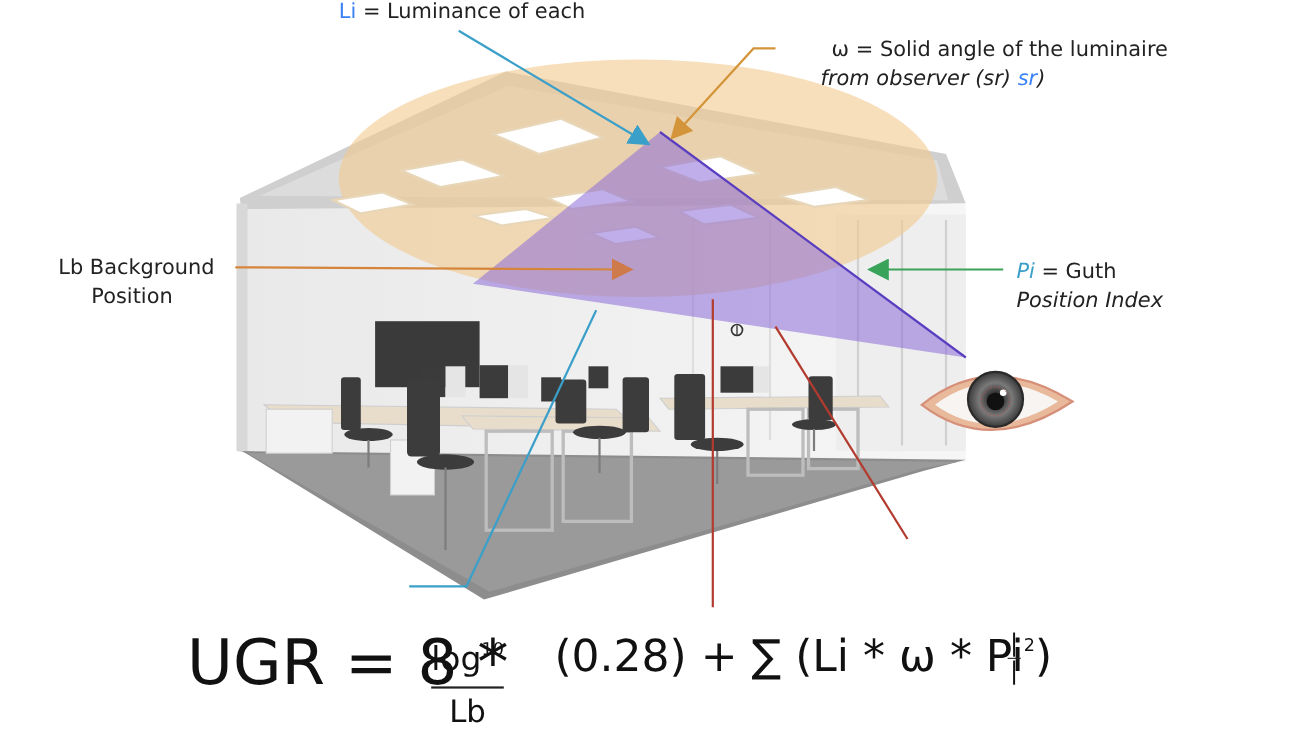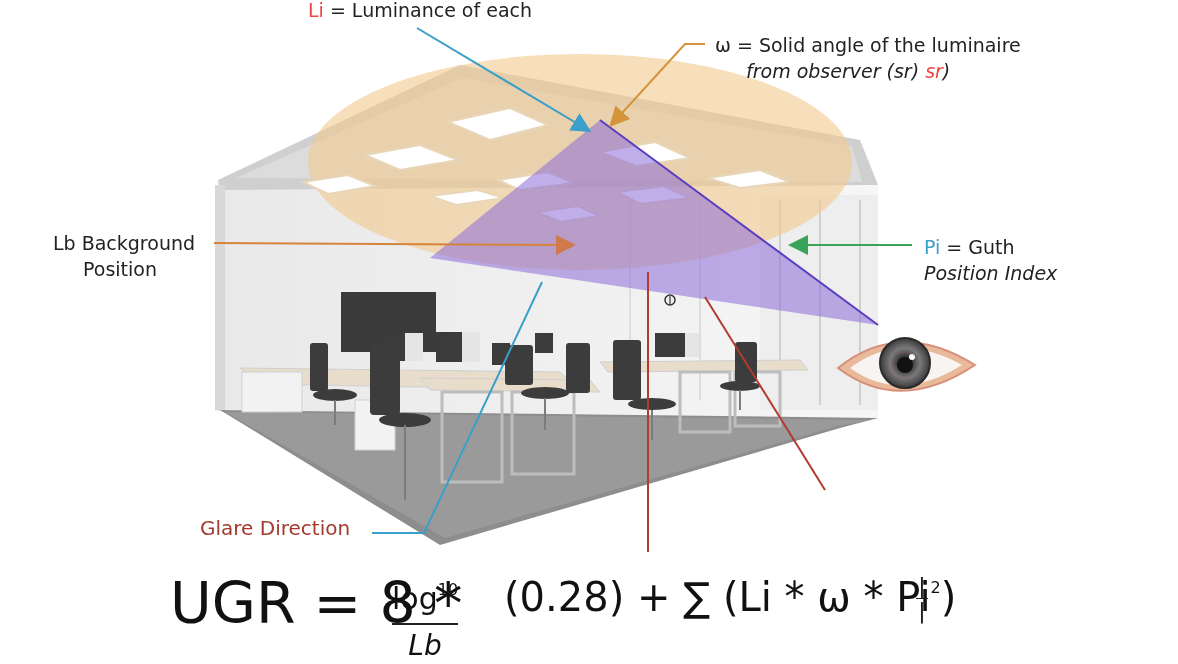--- a/index.html
+++ b/index.html
@@ -8,34 +8,34 @@
       background: #ffffff;
       font-family: "DejaVu Sans", sans-serif;
       position: relative;
     }
     .stage { position: absolute; left: 0; top: 0; width: 1178px; height: 664px; }
     svg.scene { position: absolute; left: 0; top: 0; }
     .label {
       position: absolute; color: #222; font-size: 19px; line-height: 24px;
       font-family: "DejaVu Sans", sans-serif; white-space: nowrap;
     }
-    .label .var { color: #3a9fc9; }
-    .label .var-plain { color: #ef4444; }
+    .label .var { color: #3a9fc9; font-style: italic; }
+    .label .var-plain { color: #3b82f6; }
     .label sup { font-size: 11px; }
     .glare { color: #a33a2e; font-size: 20px; }
     .formula {
       position: absolute; left: 170px; top: 560px; height: 100px;
       font-family: "DejaVu Sans", sans-serif; color: #111;
     }
     .f-main { position: absolute; top: 10px; font-size: 57px; white-space: nowrap; }
     .f-frac { position: absolute; left: 222px; top: 10px; width: 66px; text-align: center; }
     .f-num { font-size: 30px; display: block; line-height: 40px; }
     .f-num sup { font-size: 16px; vertical-align: 14px; }
     .f-bar { display: block; height: 2px; background: #222; margin: 4px 0 4px 0; }
-    .f-den { font-size: 28px; font-style: italic; display: block; line-height: 34px; }
+    .f-den { font-size: 28px; display: block; line-height: 34px; }
     .f-rest { position: absolute; left: 334px; top: 14px; font-size: 40px; white-space: nowrap; }
     .f-rest sup { font-size: 16px; vertical-align: 18px; }
     .f-tail { position: absolute; left: 746px; top: 16px; width: 12px; text-align: center; font-size: 22px; line-height: 20px; }
   </style>
 </head>
 <body>
 
 <div class="stage">
   <svg class="scene" width="1178" height="664" viewBox="0 0 1178 664">
     <defs>
@@ -170,42 +170,41 @@
       <circle cx="905" cy="365" r="8" fill="#111"></circle>
       <circle cx="912" cy="357" r="3" fill="#fff"></circle>
       <circle cx="905" cy="365" r="13" fill="none" stroke="#c05050" stroke-width="0.8" stroke-dasharray="1.5,2"></circle>
     </g>
   </svg>
 
   <div class="label" style="left:308px; top:-2px;">
     <span class="var-plain">Li</span><span> = Luminance of each</span>
   </div>
 
-  <div class="label" style="left:715px; top:33px;text-align:center;">
+  <div class="label" style="left:756px; top:33px;text-align:center;">
     <span>ω = Solid angle of the luminaire</span>
   </div>
   <div class="label" style="left:746px; top:59px;font-style:italic;">
     <span>from observer (sr) </span><span class="var-plain">sr</span><span>)</span>
   </div>
 
   <div class="label" style="left:53px; top:231px;">
     <span>Lb Background</span>
   </div>
   <div class="label" style="left:83px; top:257px;">
     <span>Position</span>
   </div>
 
   <div class="label" style="left:924px; top:235px;">
     <span class="var">Pi</span><span> = Guth</span>
   </div>
   <div class="label" style="left:924px; top:261px;font-style:italic;">
     <span>Position Index</span>
   </div>
 
-  <div class="label glare" style="left:200px; top:516px;">Glare Direction</div>
 
   <div class="formula">
     <span class="f-main">UGR = 8 * </span>
     <span class="f-frac">
       <span class="f-num"><span>log</span><sup>10</sup></span>
       <span class="f-bar"></span>
       <span class="f-den">Lb</span>
     </span>
     <span class="f-rest"><span>(0.28) + ∑ (Li * ω * Pi</span><sup>2</sup><span>)</span></span>
     <span class="f-tail">

